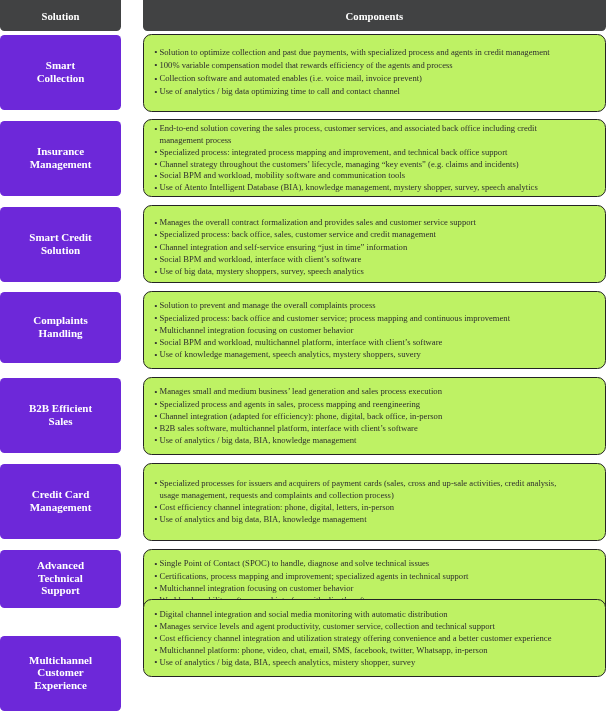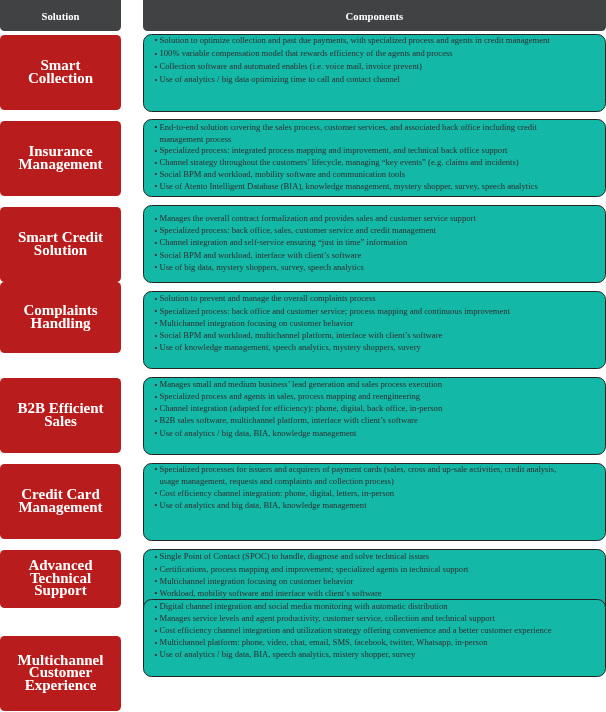--- a/index.html
+++ b/index.html
@@ -6,30 +6,30 @@
     margin: 0; padding: 0;
     width: 606px; height: 712px;
     background: #ffffff;
     overflow: hidden;
   }
   body { font-family: "Liberation Serif", serif; }
   #table { position: relative; width: 606px; height: 712px; }
   .row { position: absolute; left: 0; top: 0; width: 606px; height: 0; }
   .sol-cell {
     position: absolute; left: 0.3px; width: 121.0px;
-    border-radius: 4.5px; background: #b91c1c; color: #ffffff;
-    font-weight: bold; font-size: 15px; line-height: 12.5px;
+    border-radius: 4.5px; background: #6d28d9; color: #ffffff;
+    font-weight: bold; font-size: 11px; line-height: 12.5px;
     text-align: center; display: flex; align-items: center;
     justify-content: center; box-sizing: border-box; will-change: transform;
   }
   .sol-cell > div { margin-top: -1.7px; }
   .comp-cell {
     position: absolute; left: 143.2px; width: 462.8px;
-    border: 1px solid #242424; border-radius: 8.5px; background: #14b8a6;
-    box-sizing: border-box; display: flex; will-change: transform;
+    border: 1px solid #242424; border-radius: 8.5px; background: #bef264;
+    box-sizing: border-box; display: flex; align-items: center; will-change: transform;
   }
   .head-row .sol-cell, .head-row .comp-cell {
     background: #414243; border: none; color: #ffffff;
     font-weight: bold; font-size: 10.7px; border-radius: 4.5px;
     display: flex; align-items: flex-end; justify-content: center; will-change: transform;
   }
   .head-row .sol-cell span, .head-row .comp-cell span { display:block; padding-bottom: 8.9px; }
   ul.bullets { list-style: none; margin: 0; padding: 0; width: 417.5px; }
   ul.bullets li {
     position: relative; font-size: 8.62px;
@@ -86,21 +86,21 @@
       <ul class="bullets" style="line-height:12.18px;margin-top:6px">
         <li>Manages the overall contract formalization and provides sales and customer service support</li>
         <li>Specialized process: back office, sales, customer service and credit management</li>
         <li>Channel integration and self-service ensuring “just in time” information</li>
         <li>Social BPM and workload, interface with client’s software</li>
         <li>Use of big data, mystery shoppers, survey, speech analytics</li>
       </ul>
     </div>
   </div>
   <div class="row">
-    <div class="sol-cell" style="top:282px;height:71px">
+    <div class="sol-cell" style="top:292px;height:71px">
         <div><span>Complaints</span><br><span>Handling</span></div>
       </div>
     <div class="comp-cell" style="top:290.95px;height:77.5px">
       <ul class="bullets" style="line-height:12.25px;margin-top:0.4px">
         <li>Solution to prevent and manage the overall complaints process</li>
         <li>Specialized process: back office and customer service; process mapping and continuous improvement</li>
         <li>Multichannel integration focusing on customer behavior</li>
         <li>Social BPM and workload, multichannel platform, interface with client’s software</li>
         <li>Use of knowledge management, speech analytics, mystery shoppers, suvery</li>
       </ul>

